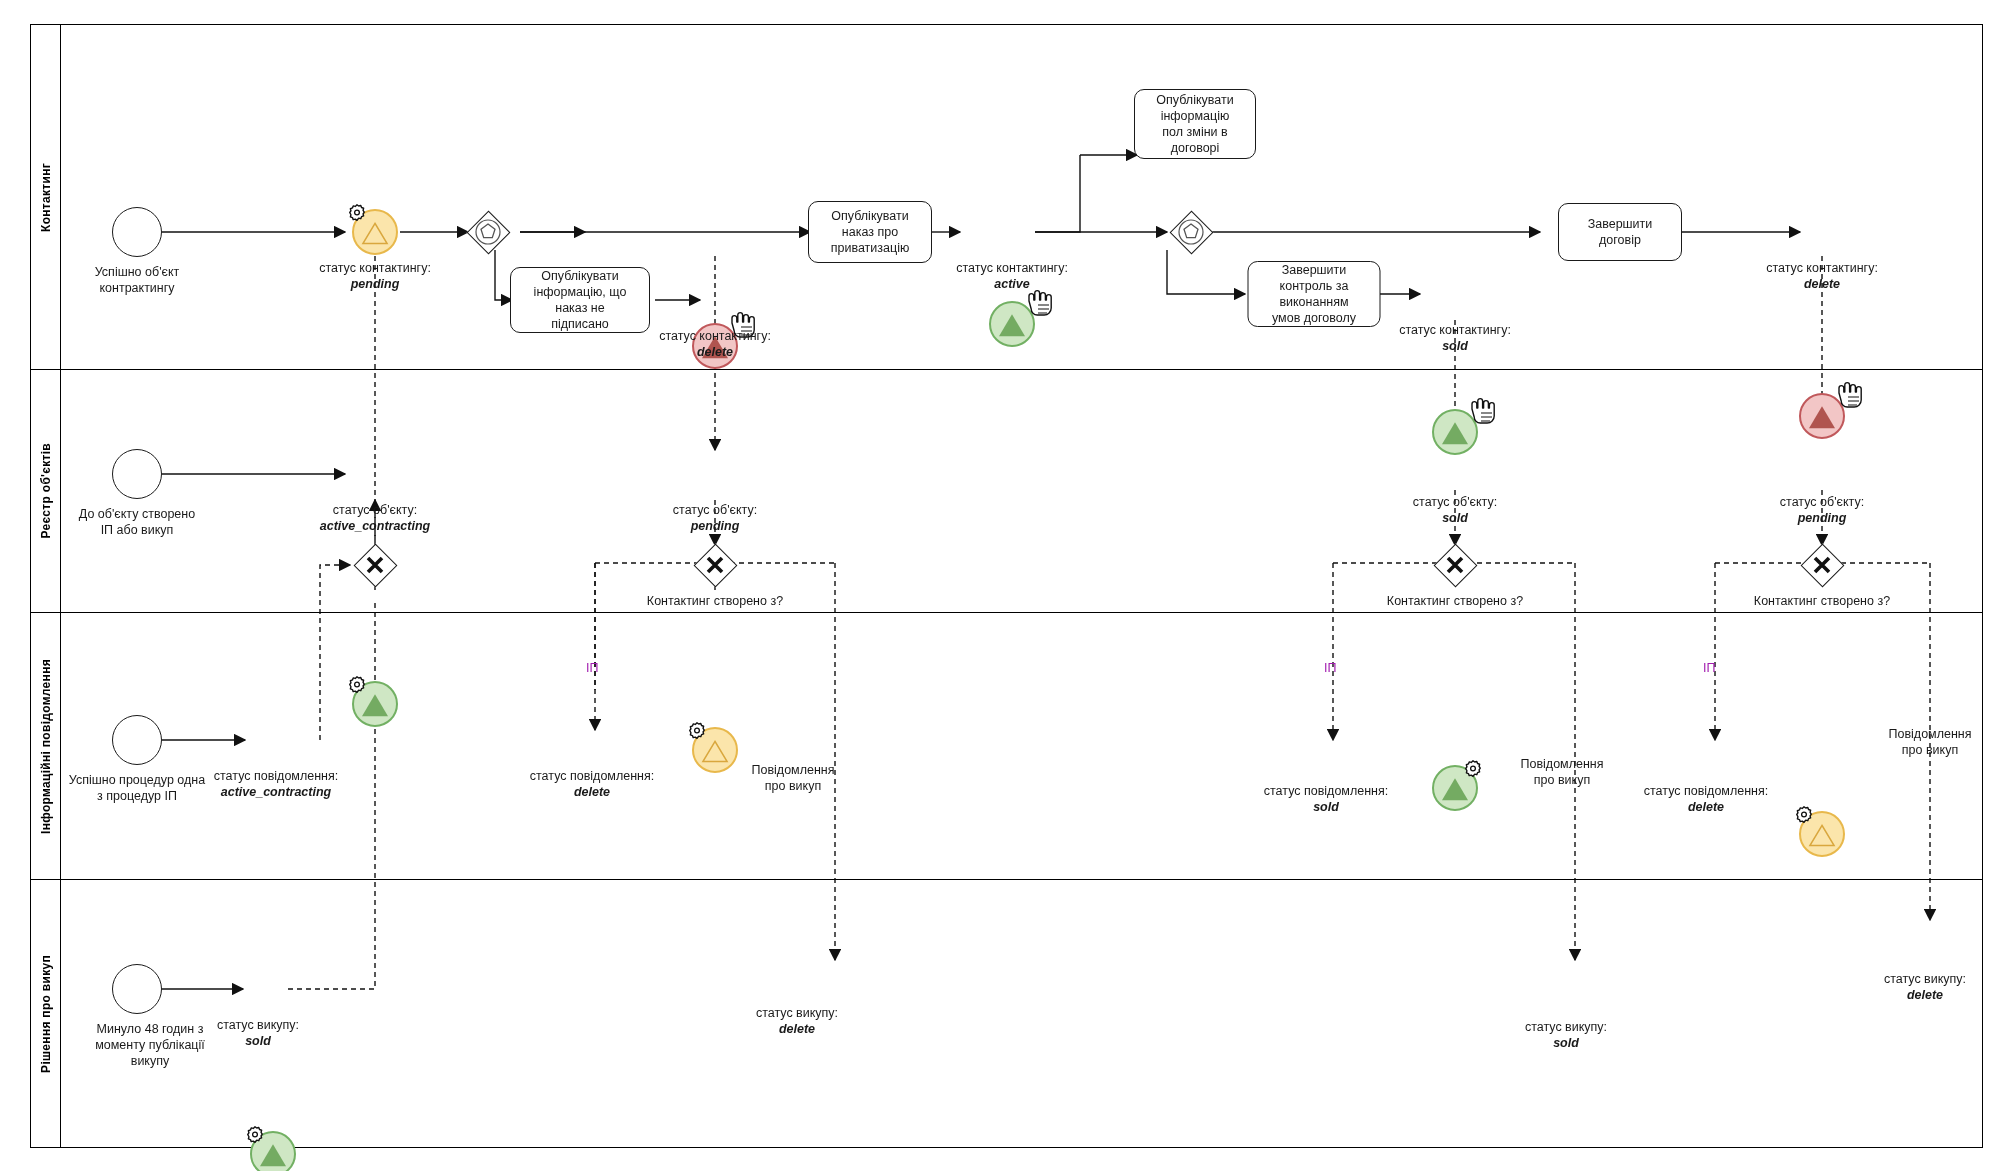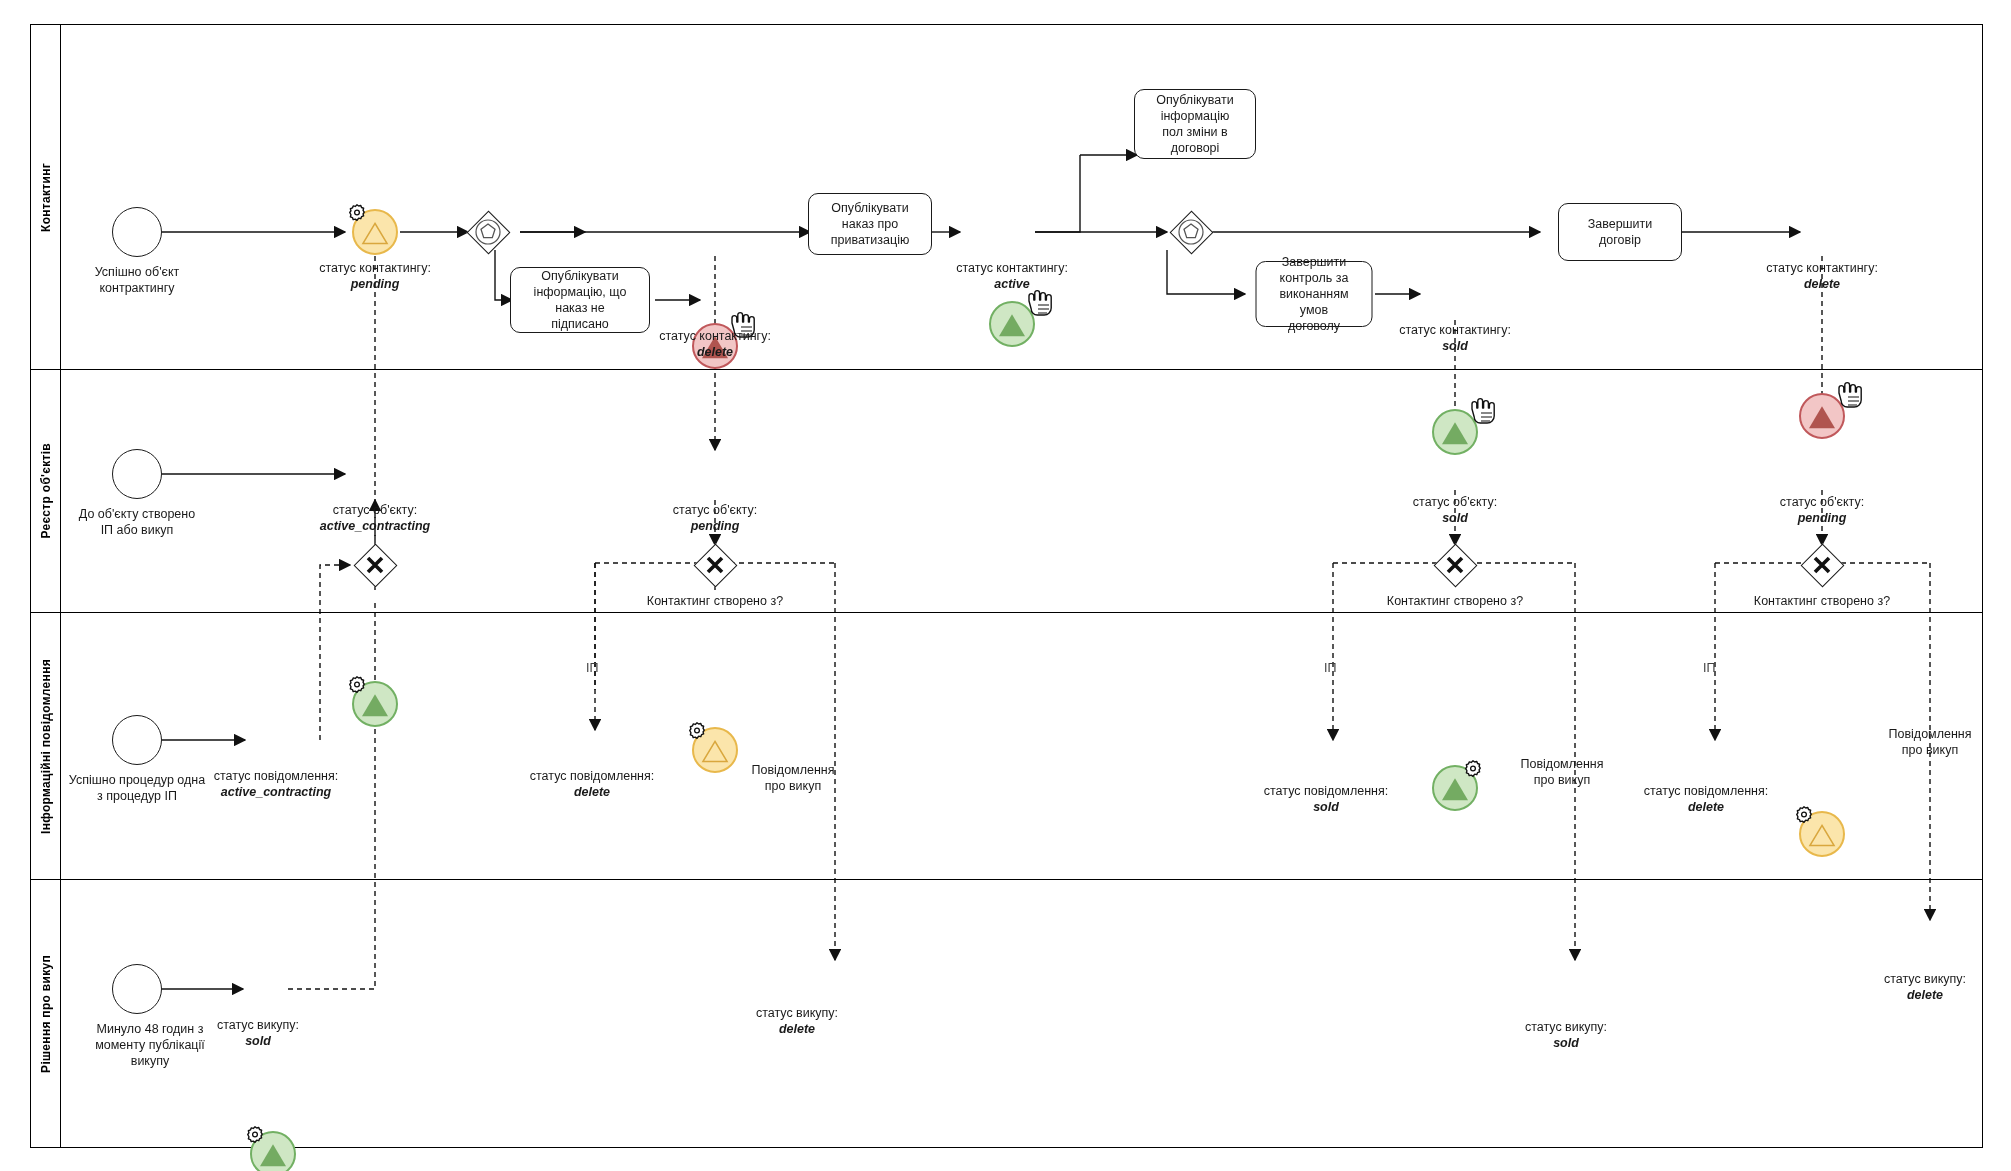--- a/index.html
+++ b/index.html
@@ -152,21 +152,21 @@
     color: #1a1a1a;
     line-height: 1.28;
     white-space: nowrap;
   }
   .label.multi { white-space: normal; }
   .label .st { font-weight: bold; font-style: italic; }
   .label-left {
     position: absolute;
     text-align: left;
     font-size: 12.5px;
-    color: #404040;
+    color: #a21caf;
     line-height: 1.28;
     white-space: nowrap;
     transform: none;
   }
   svg.wires {
     position: absolute;
     left: 0; top: 0;
     width: 2011px; height: 1171px;
     pointer-events: none;
   }
@@ -305,21 +305,21 @@
     <svg class="marker hand-tr" viewBox="0 0 34 30">
       <path d="M8 12 v-5 a2.4 2.4 0 0 1 4.8 0 v4 h1 v-7 a2.4 2.4 0 0 1 4.8 0 v7 h1 v-5 a2.4 2.4 0 0 1 4.8 0 v5 h1 v-3 a2.4 2.4 0 0 1 4.8 0 v11 a7 7 0 0 1 -7 7 h-7 a6 6 0 0 1 -6 -6 z" fill="#fff" stroke="#111" stroke-width="1.4" stroke-linejoin="round"></path>
       <path d="M17 16 h11 M17 20 h11 M17 24 h9" stroke="#111" stroke-width="1.2" fill="none"></path>
     </svg>
   </div>
   <div class="label" style="left:715px; top:328px;">
     <span>статус контактингу:</span><br>
     <span class="st">delete</span>
   </div>
 
-  <div class="task" style="left:870px; top:224px; width:124px; height:62px;">
+  <div class="task" style="left:870px; top:232px; width:124px; height:62px;">
     <span>Опублікувати наказ про приватизацію</span>
   </div>
 
   <div class="node status-ev green" style="left:1012px; top:232px;">
     <div class="tri"></div>
     <svg class="marker hand-tr" viewBox="0 0 34 30">
       <path d="M8 12 v-5 a2.4 2.4 0 0 1 4.8 0 v4 h1 v-7 a2.4 2.4 0 0 1 4.8 0 v7 h1 v-5 a2.4 2.4 0 0 1 4.8 0 v5 h1 v-3 a2.4 2.4 0 0 1 4.8 0 v11 a7 7 0 0 1 -7 7 h-7 a6 6 0 0 1 -6 -6 z" fill="#fff" stroke="#111" stroke-width="1.4" stroke-linejoin="round"></path>
       <path d="M17 16 h11 M17 20 h11 M17 24 h9" stroke="#111" stroke-width="1.2" fill="none"></path>
     </svg>
   </div>
@@ -333,21 +333,21 @@
   </div>
 
   <div class="gw" style="left:1191px; top:232px;">
     <div class="diamond"></div>
     <svg class="inner" width="30" height="30" viewBox="0 0 30 30">
       <circle cx="15" cy="15" r="12" fill="none" stroke="#555" stroke-width="1.2"></circle>
       <path d="M15 7 L22 12.3 L19.3 20.6 L10.7 20.6 L8 12.3 Z" fill="none" stroke="#555" stroke-width="1.3"></path>
     </svg>
   </div>
 
-  <div class="task" style="left:1314px; top:294px; width:117px; height:66px;justify-content:center;">
+  <div class="task" style="left:1314px; top:294px; width:133px; height:66px;justify-content:center;">
     <span>Завершити контроль за виконанням умов договолу</span>
   </div>
 
   <div class="node status-ev green" style="left:1455px; top:294px;">
     <div class="tri"></div>
     <svg class="marker hand-tr" viewBox="0 0 34 30">
       <path d="M8 12 v-5 a2.4 2.4 0 0 1 4.8 0 v4 h1 v-7 a2.4 2.4 0 0 1 4.8 0 v7 h1 v-5 a2.4 2.4 0 0 1 4.8 0 v5 h1 v-3 a2.4 2.4 0 0 1 4.8 0 v11 a7 7 0 0 1 -7 7 h-7 a6 6 0 0 1 -6 -6 z" fill="#fff" stroke="#111" stroke-width="1.4" stroke-linejoin="round"></path>
       <path d="M17 16 h11 M17 20 h11 M17 24 h9" stroke="#111" stroke-width="1.2" fill="none"></path>
     </svg>
   </div>

